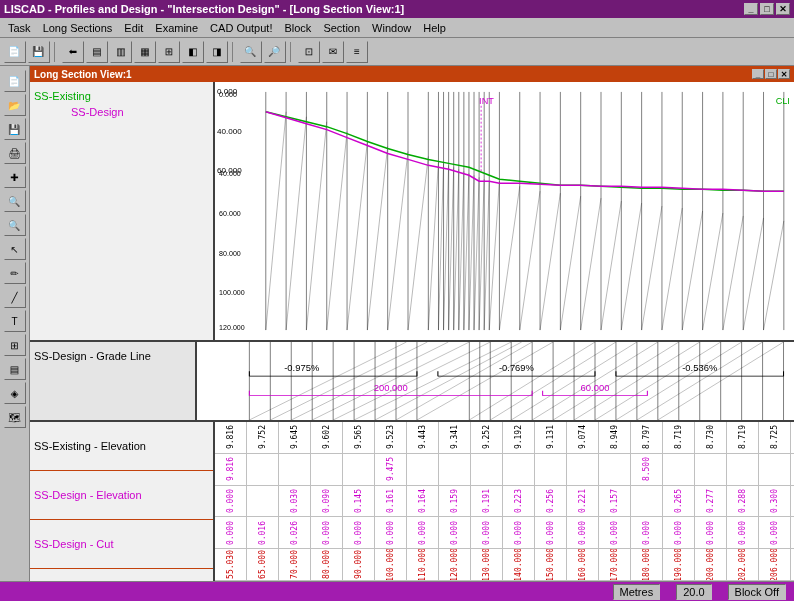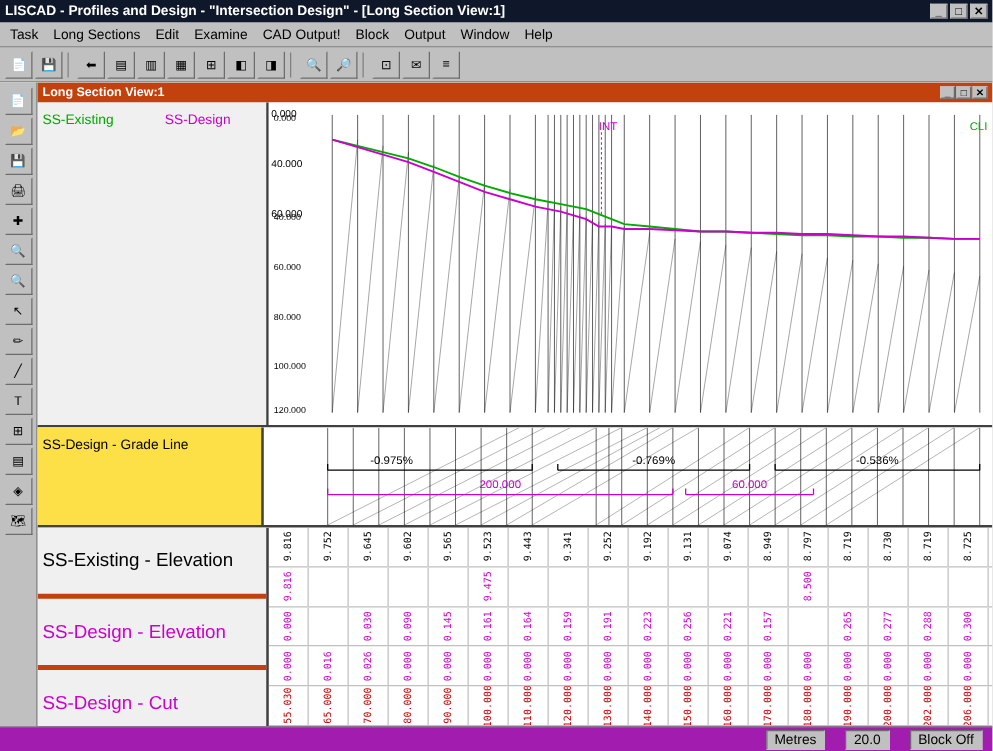--- a/index.html
+++ b/index.html
@@ -1,20 +1,20 @@
 <!DOCTYPE html>
 <html><head>
   <meta charset="utf-8">
   <style>
     * { margin: 0; padding: 0; box-sizing: border-box; }
     body { width: 794px; height: 601px; overflow: hidden; background: #c0c0c0; font-family: 'Arial', sans-serif; font-size: 11px; }
 
     
     .title-bar {
-      background: #0f172a;
+      background: #701a75;
       color: white;
       height: 18px;
       display: flex;
       align-items: center;
       justify-content: space-between;
       padding: 0 4px;
       font-size: 11px;
       font-weight: bold;
     }
     .title-bar-buttons { display: flex; gap: 2px; }
@@ -105,20 +105,21 @@
       display: flex;
       height: 260px;
       border-bottom: 2px solid #404040;
     }
 
     .ls-labels {
       width: 185px;
       background: #f0f0f0;
       border-right: 2px solid #404040;
       display: flex;
+      flex-direction: column;
       justify-content: flex-start;
       padding: 8px 4px;
       gap: 4px;
     }
     .ls-label-item {
       font-size: 11px;
     }
     .ls-label-existing { color: #00aa00; }
     .ls-label-design { color: #cc00cc; margin-left: 37px; }
 
@@ -130,23 +131,23 @@
     }
 
     
     .grade-section {
       display: flex;
       height: 80px;
       border-bottom: 2px solid #404040;
       background: white;
     }
     .grade-labels {
-      width: 181px;
+      width: 167px;
       border-right: 2px solid #404040;
-      background: #fde047;
+      background: #e5e5e5;
       padding: 8px 4px;
       display: flex;
       flex-direction: column;
       gap: 4px;
     }
     .grade-label-1 { color: #000000; font-size: 11px; }
     .grade-label-2 { color: #cc00cc; font-size: 11px; }
     .grade-chart { flex: 1; position: relative; overflow: hidden; }
 
     
@@ -160,22 +161,22 @@
       border-right: 2px solid #404040;
       background: #f0f0f0;
       display: flex;
       flex-direction: column;
     }
     .data-row-label {
       flex: 1;
       padding: 18px 4px;
       display: flex;
       align-items: center;
-      border-bottom: 4px solid #c2410c;
-      font-size: 15px;
+      border-bottom: 1px solid #c2410c;
+      font-size: 11px;
     }
     .dr-existing { color: #000000; }
     .dr-design-elev { color: #cc00cc; }
     .dr-cut { color: #cc00cc; }
     .dr-fill { color: #cc00cc; }
     .dr-chainage { color: #000000; }
 
     .data-grid {
       flex: 1;
       overflow-x: hidden;
@@ -272,21 +273,21 @@
   </div>
 </div>
 
 <div class="menu-bar">
   <span class="menu-item">Task</span>
   <span class="menu-item">Long Sections</span>
   <span class="menu-item">Edit</span>
   <span class="menu-item">Examine</span>
   <span class="menu-item">CAD Output!</span>
   <span class="menu-item">Block</span>
-  <span class="menu-item">Output</span>
+  <span class="menu-item">Section</span>
   <span class="menu-item">Window</span>
   <span class="menu-item">Help</span>
 </div>
 
 <div class="toolbar">
   <div class="toolbar-btn">📄</div>
   <div class="toolbar-btn">💾</div>
   <div class="toolbar-separator"></div>
   <div class="toolbar-btn">⬅</div>
   <div class="toolbar-btn">▤</div>

